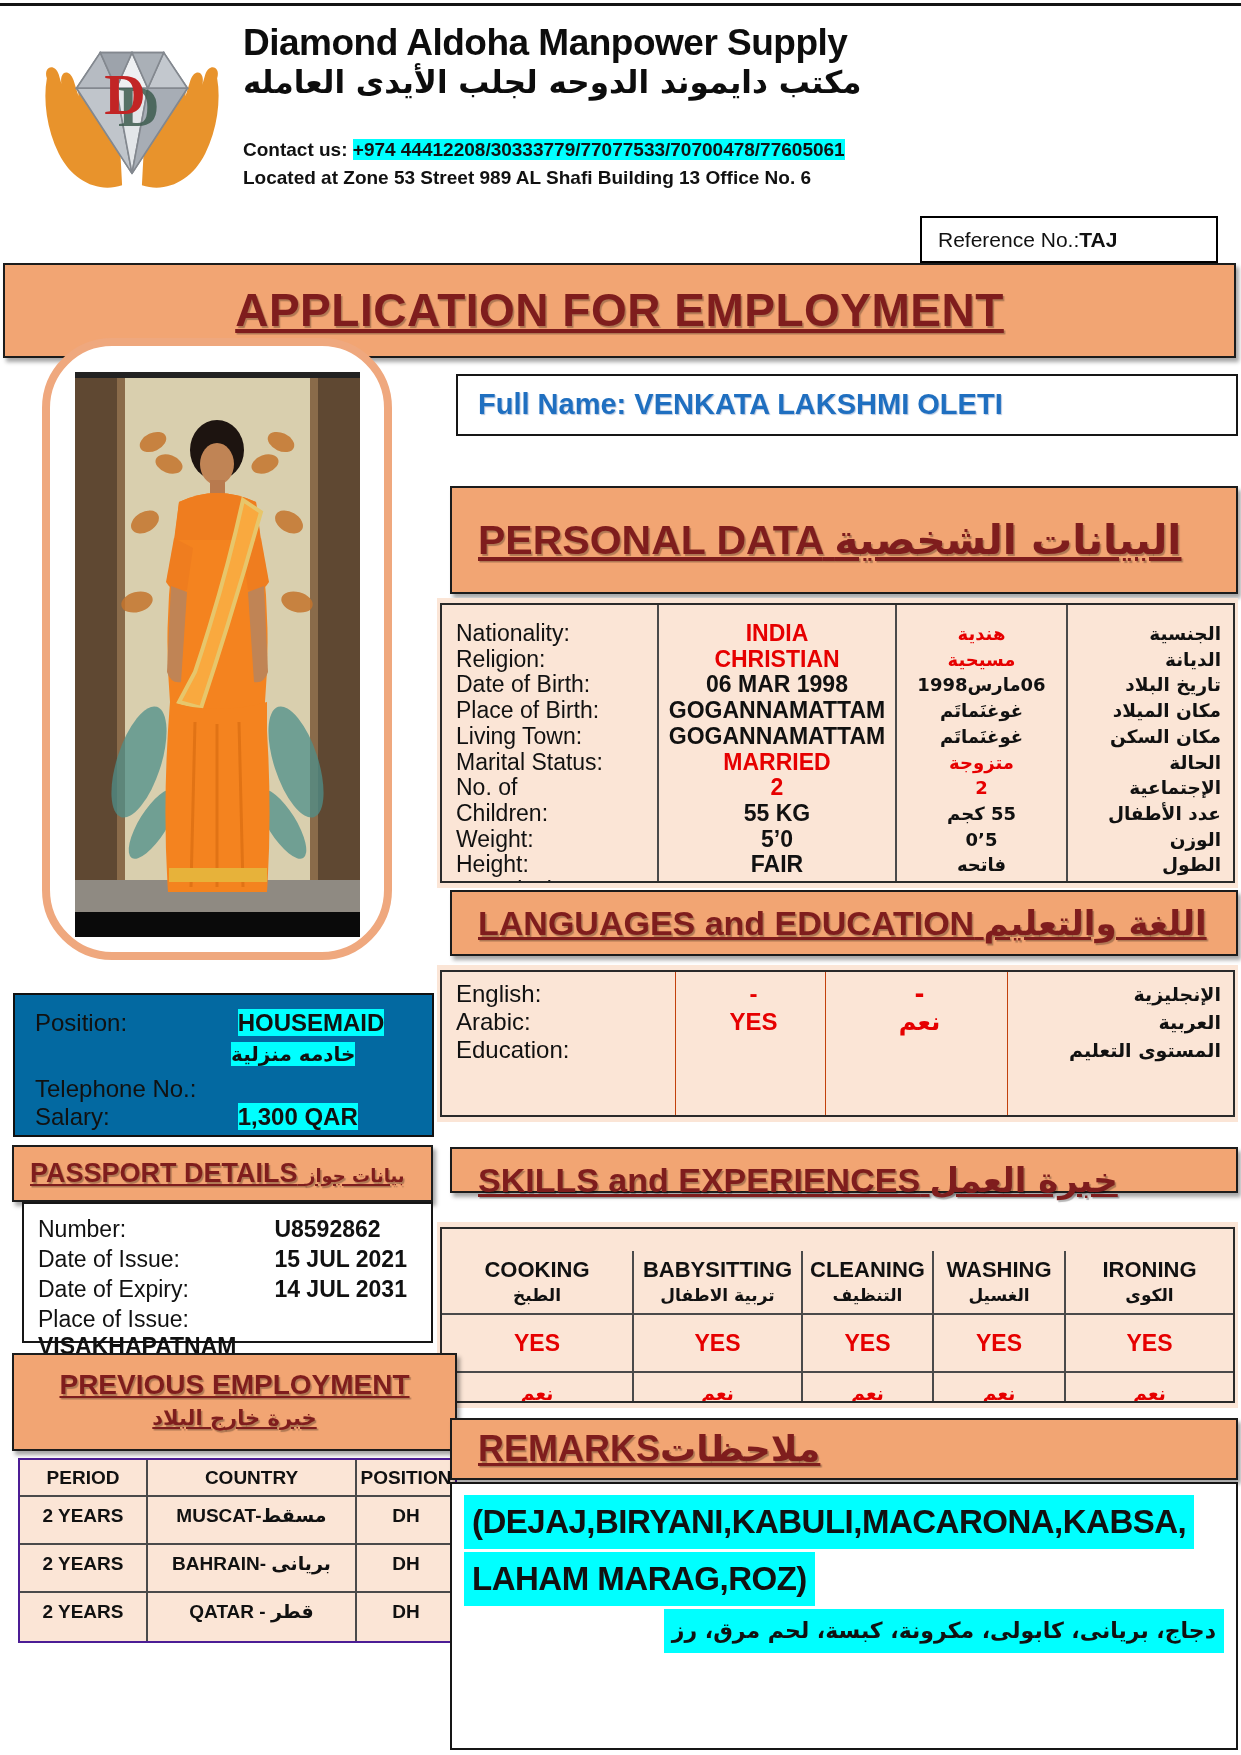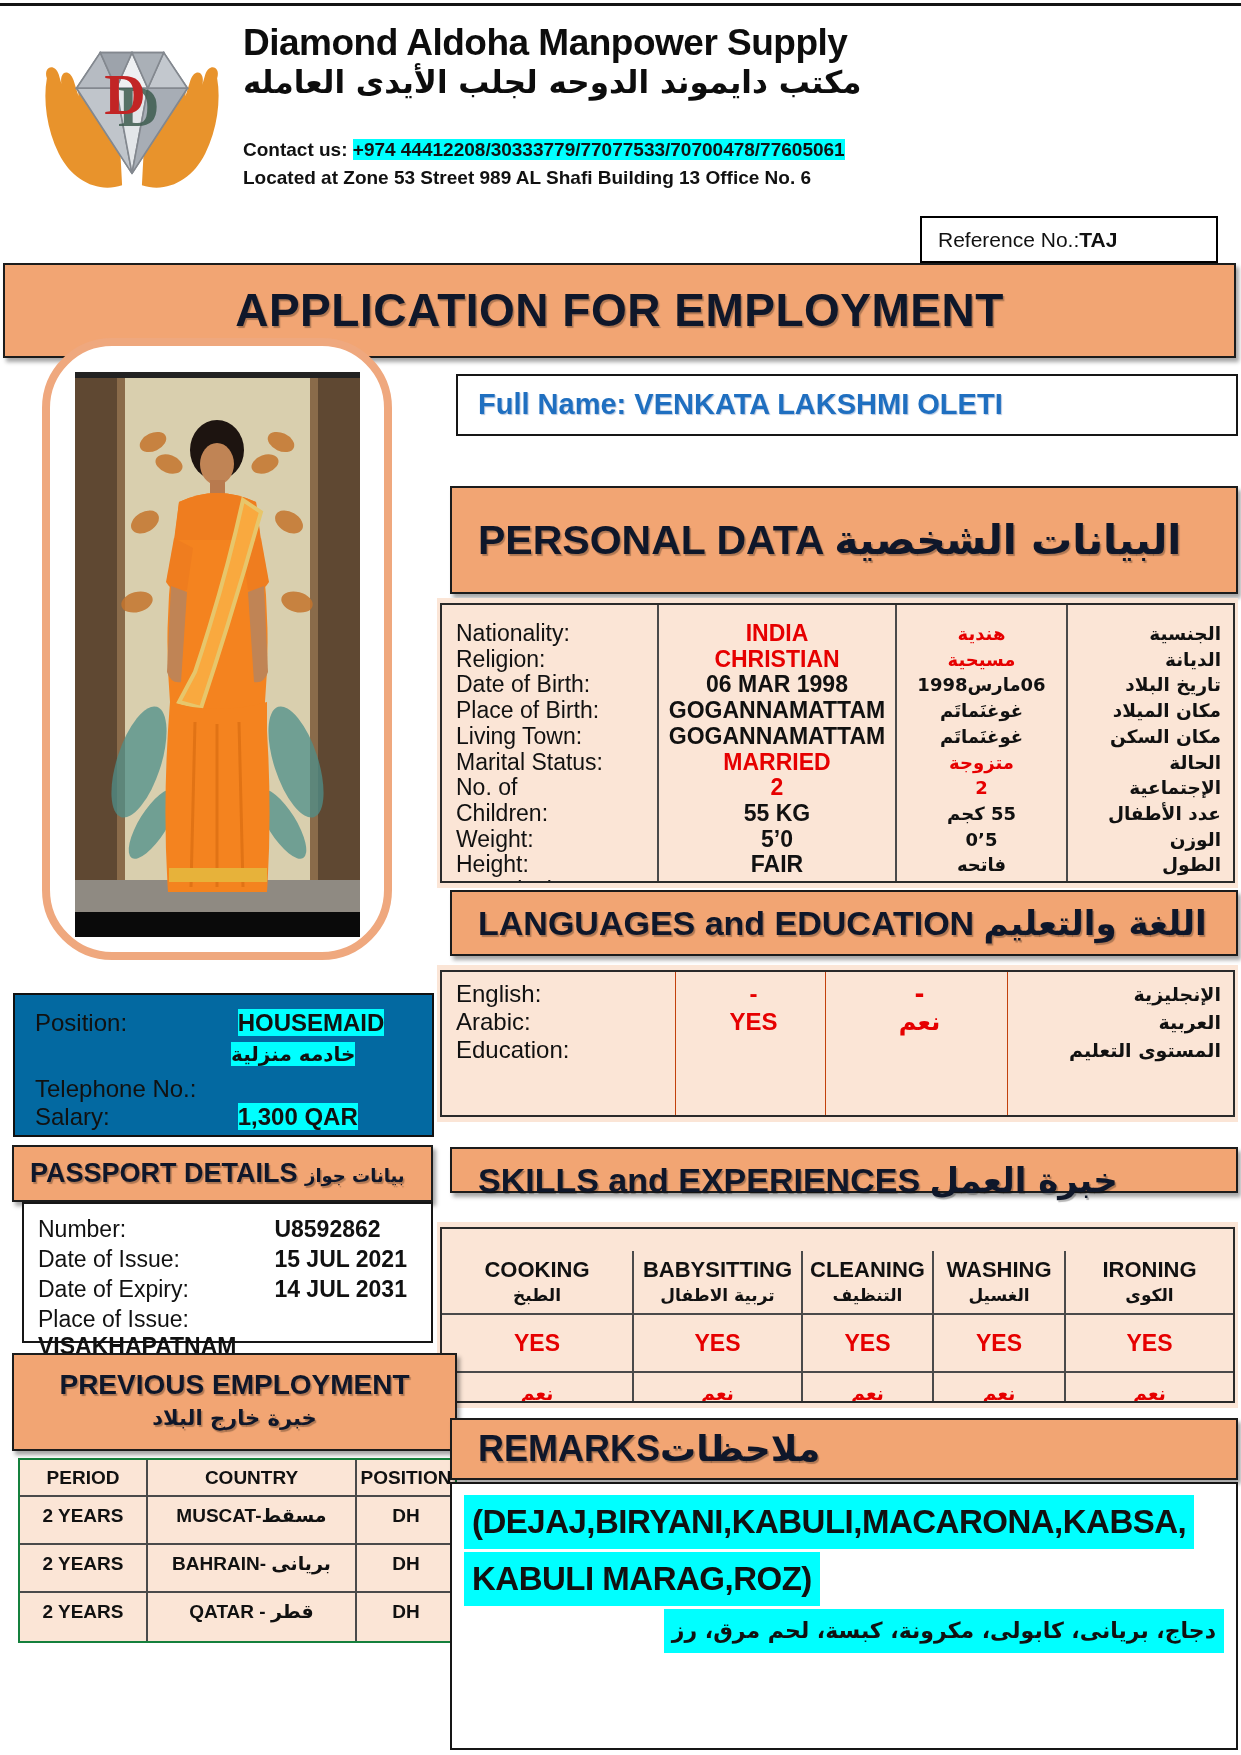--- a/index.html
+++ b/index.html
@@ -12,22 +12,22 @@
   .company-en { position:absolute; left:243px; top:22px; font-size:37px; font-weight:800; letter-spacing:-.5px; color:#0d0d0d; }
   .company-ar { position:absolute; left:243px; top:64px; font-size:31px; font-weight:800; color:#0d0d0d; }
   .contact-line { position:absolute; left:243px; top:139px; font-size:19px; font-weight:700; }
   .located-line { position:absolute; left:243px; top:167px; font-size:19px; font-weight:700; }
   .cyan { background:#00FFFF; }
   .refbox { position:absolute; left:920px; top:216px; width:298px; height:47px; border:2px solid #000; background:#fff;
             font-size:21px; line-height:43px; padding-left:16px; }
   .refbox b { font-weight:800; }
 
   
-  .banner { position:absolute; background:#F2A573; border:2.5px solid #1c1c1c; color:#0f172a; font-weight:800;
-            box-shadow:3px 4px 4px rgba(0,0,0,.35); text-shadow:1.5px 1.5px 1px rgba(0,0,0,.28); }
+  .banner { position:absolute; background:#F2A573; border:2.5px solid #1c1c1c; color:#7f1d1d; font-weight:800;
+            box-shadow:3px 4px 4px rgba(0,0,0,.35); text-shadow:1.5px 1.5px 1px rgba(0,0,0,.28);text-decoration:underline; }
   .banner .ttl-ar { font-weight:800; }
   .main-banner { left:3px; top:263px; width:1233px; height:95px; font-size:46px; text-align:center; line-height:90px; letter-spacing:.5px; }
   .pd-banner   { left:450px; top:486px; width:788px; height:108px; font-size:41px; line-height:104px; padding-left:26px; }
   .lang-banner { left:450px; top:890px; width:788px; height:66px; font-size:34px; line-height:62px; padding-left:26px; }
   .skill-banner{ left:450px; top:1147px; width:788px; height:46px; font-size:34px; line-height:62px; padding-left:26px; }
   .rem-banner  { left:450px; top:1418px; width:788px; height:62px; font-size:36px; line-height:58px; padding-left:26px; }
   .pass-banner { left:12px; top:1145px; width:421px; height:57px; font-size:27px; line-height:52px; padding-left:16px; }
   .pass-banner .ttl-ar { font-size:18px; }
   .prev-banner { left:12px; top:1353px; width:445px; height:98px; text-align:center; padding-top:12px; }
   .prev-banner .l1 { font-size:28px; line-height:36px; }
@@ -91,21 +91,21 @@
   .srow.sy { height:58px; border-bottom:2px solid #4a4a4a; }
   .srow.sn { height:53px; }
   .scell { border-right:2px solid #4a4a4a; text-align:center; overflow:hidden; }
   .scell:last-child { border-right:none; }
   .sen { font-size:22px; font-weight:800; padding-top:6px; line-height:26px; }
   .sar { font-size:17px; font-weight:800; line-height:24px; }
   .syes { font-size:23px; font-weight:800; color:#E60000; line-height:56px; }
   .sna  { font-size:19px; font-weight:800; color:#E60000; line-height:40px; }
 
   
-  .etable { position:absolute; left:18px; top:1458px; width:439px; background:#FBE5D6; border:2px solid #15803d; }
+  .etable { position:absolute; left:18px; top:1458px; width:439px; background:#FBE5D6; border:2px solid #4c1d95; }
   .erow { display:grid; grid-template-columns:128px 209px 1fr; }
   .erow.h { height:37px; border-bottom:2px solid #4a4a4a; }
   .erows .erow { height:48px; border-bottom:2px solid #4a4a4a; }
   .erows .erow:last-child { border-bottom:none; }
   .ecell { border-right:2px solid #4a4a4a; text-align:center; font-weight:800; font-size:19px; overflow:hidden; }
   .ecell:last-child { border-right:none; }
   .erow.h .ecell { line-height:35px; }
   .erows .ecell { padding-top:7px; line-height:24px; }
 
   
@@ -448,21 +448,21 @@
     <span>REMARKS</span><span class="ttl-ar arb">ملاحظات</span>
   </div>
   <div class="rem-box">
 
 
       <div class="rline">
         <span class="hl">(DEJAJ,BIRYANI,KABULI,MACARONA,KABSA,</span>
       </div>
 
       <div class="rline">
-        <span class="hl">KABULI MARAG,ROZ)</span>
+        <span class="hl">LAHAM MARAG,ROZ)</span>
       </div>
 
 
       <div class="rline ar small arb">
         <span class="hl">دجاج، بريانى، كابولى، مكرونة، كبسة، لحم مرق، رز</span>
       </div>
     </div>
 </div>
 
 </body></html>

